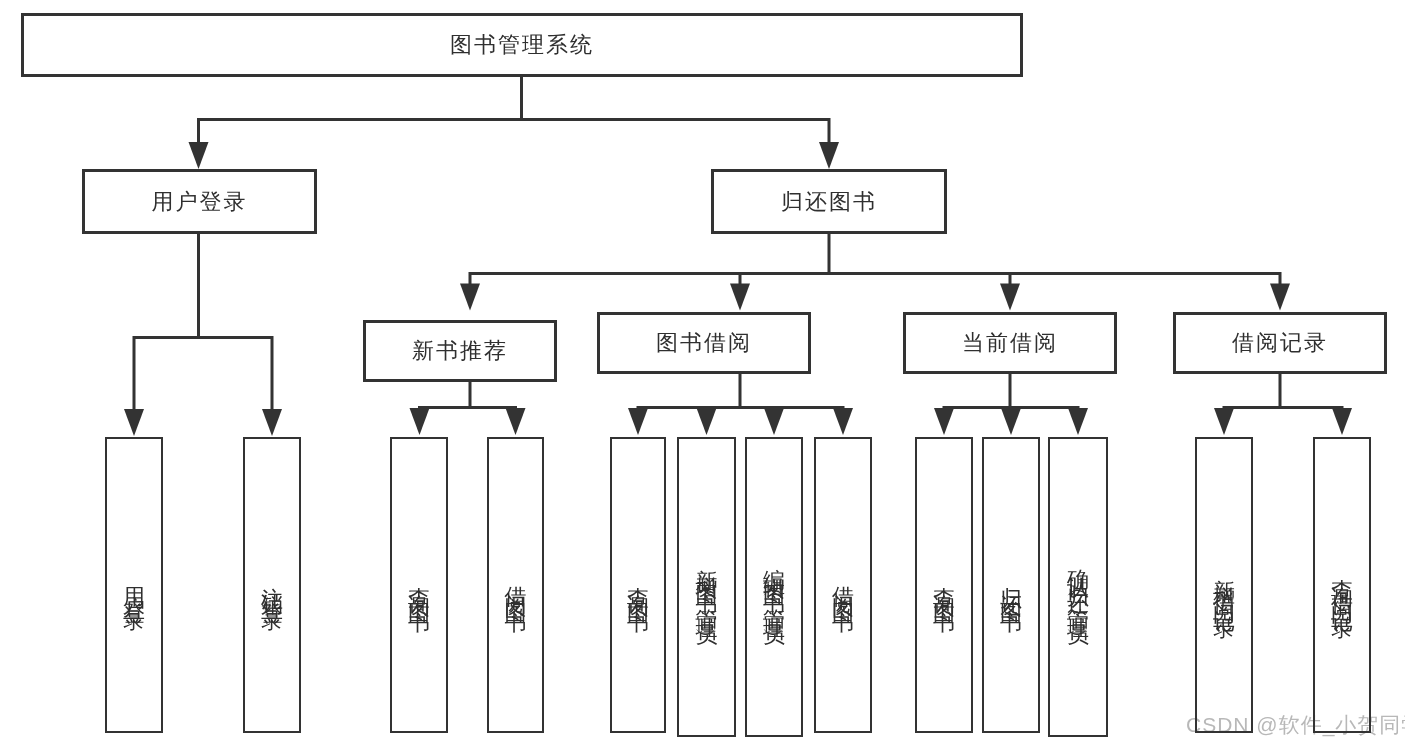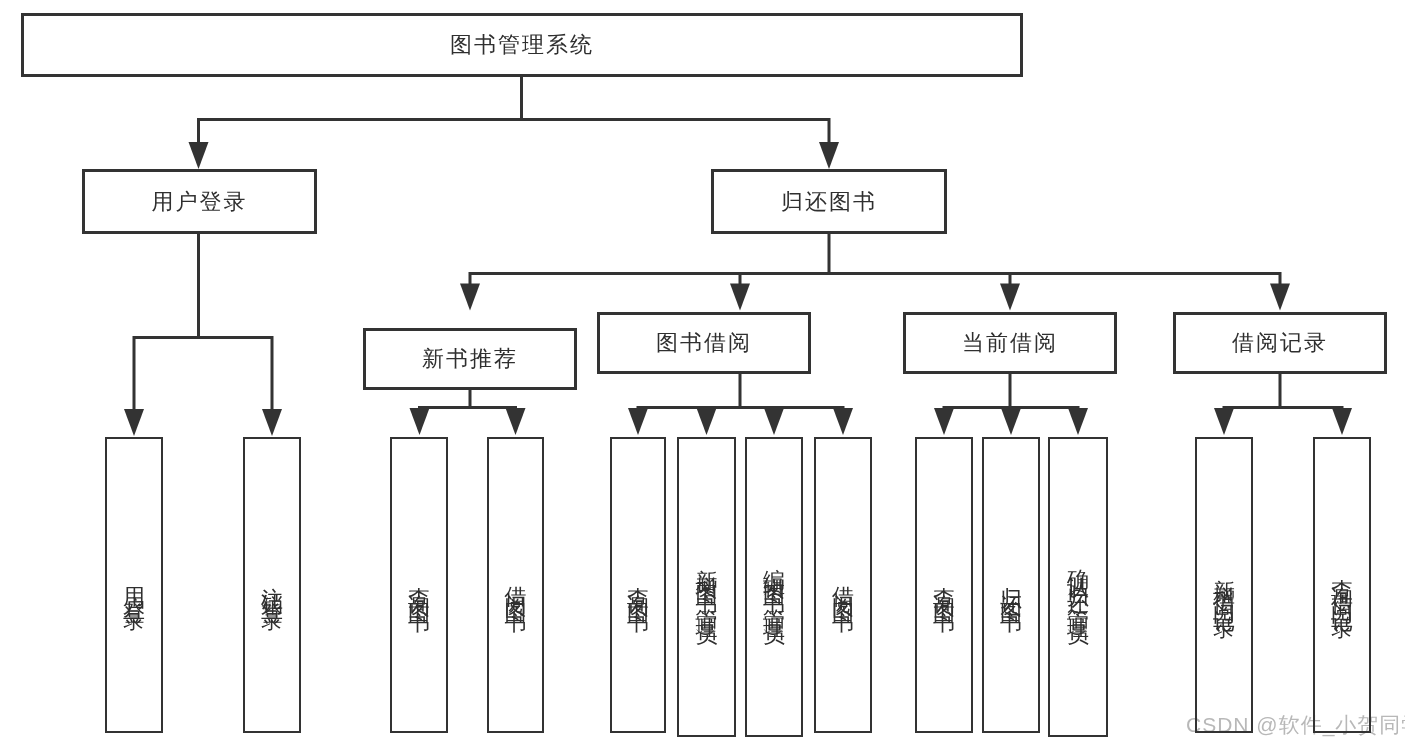--- a/index.html
+++ b/index.html
@@ -76,21 +76,21 @@
     <span class="htext">图书管理系统</span>
   </div>
 
   <div class="node" style="left:82px;top:169px;width:235px;height:65px">
     <span class="htext">用户登录</span>
   </div>
   <div class="node" style="left:711px;top:169px;width:236px;height:65px">
     <span class="htext">归还图书</span>
   </div>
 
-  <div class="node" style="left:363px;top:328px;width:214px;height:62px">
+  <div class="node" style="left:363px;top:320px;width:194px;height:62px">
     <span class="htext">新书推荐</span>
   </div>
   <div class="node" style="left:597px;top:312px;width:214px;height:62px">
     <span class="htext">图书借阅</span>
   </div>
   <div class="node" style="left:903px;top:312px;width:214px;height:62px">
     <span class="htext">当前借阅</span>
   </div>
   <div class="node" style="left:1173px;top:312px;width:214px;height:62px">
     <span class="htext">借阅记录</span>

